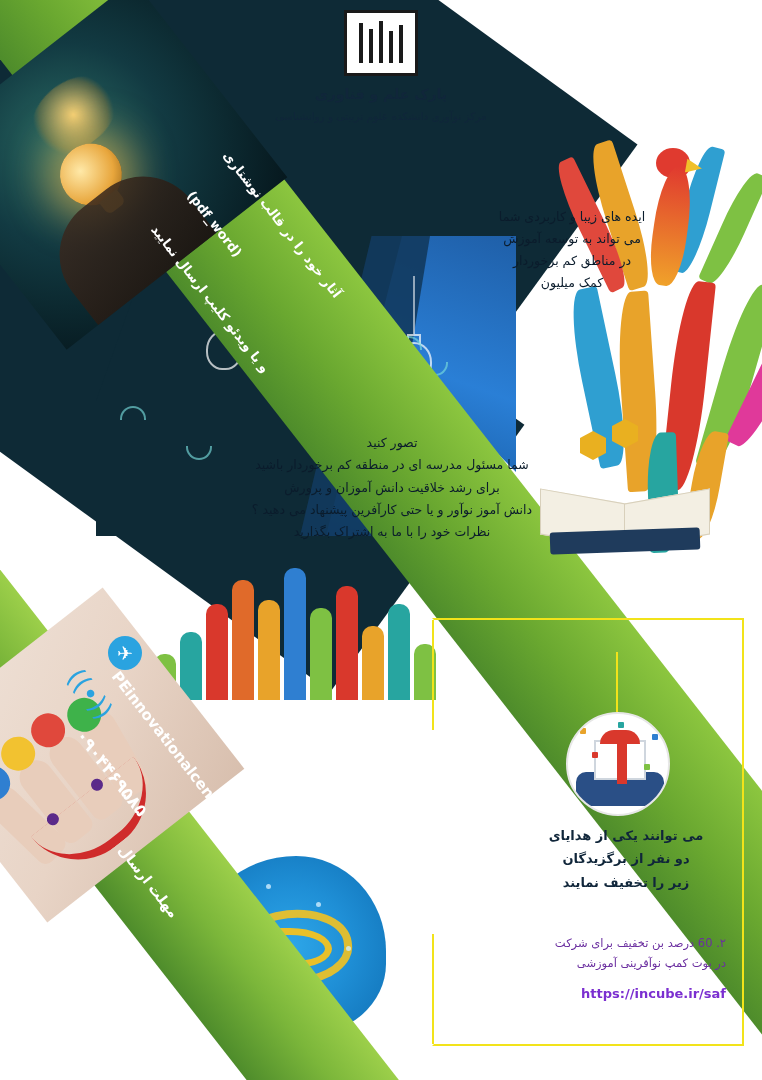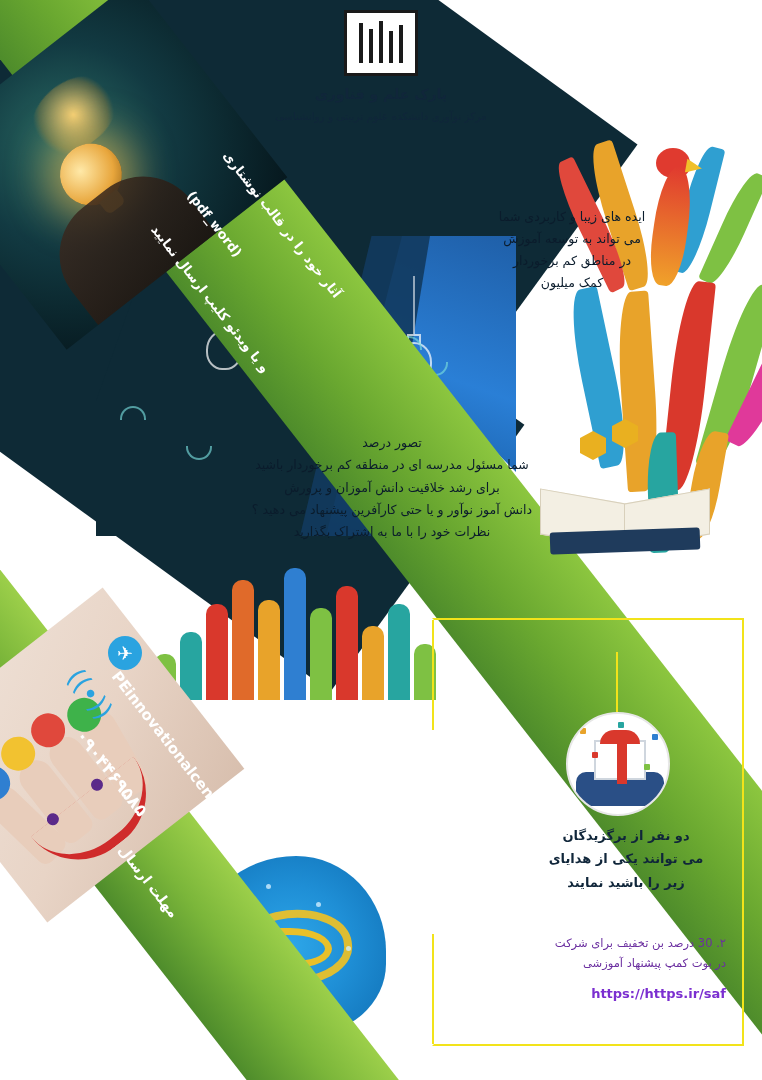--- a/index.html
+++ b/index.html
@@ -437,43 +437,43 @@
   <div class="t hdr-sub rtl">مرکز نوآوری دانشکده علوم تربیتی و روانشناسی</div>
 
   <div class="t intro rtl">
     <div>ایده های زیبا و کاربردی شما</div>
     <div>می تواند به توسعه آموزش</div>
     <div>در مناطق کم برخوردار</div>
     <div>کمک میلیون</div>
   </div>
 
   <div class="t mid-text rtl">
-    <div>تصور درصد</div>
+    <div>تصور کنید</div>
     <div>شما مسئول مدرسه ای در منطقه کم برخوردار باشید</div>
     <div>برای رشد خلاقیت دانش آموزان و پرورش</div>
     <div>دانش آموز نوآور و یا حتی کارآفرین پیشنهاد می دهید ؟</div>
     <div>نظرات خود را با ما به اشتراک بگذارید</div>
   </div>
 
   <div class="ribbon-text rt1 rtl">آثار خود را در قالب نوشتاری</div>
   <div class="ribbon-text rt2">(pdf_word)</div>
   <div class="ribbon-text rt3 rtl">و یا ویدئو کلیپ ارسال نمایید</div>
 
   <div class="ribbon-text rt4 rtl">با ما در ارتباط باشید</div>
   <div class="tg-icon">✈</div>
   <div class="wifi-icon">((•))</div>
   <div class="ribbon-text rt5">@PEinnovationalcenter</div>
   <div class="ribbon-text rt6">۰۹۰۴۴۶۹۵۸۵</div>
   <div class="ribbon-text rt7 rtl">مهلت ارسال</div>
   <div class="ribbon-text rt9 rtl">۲۴ اردیبهشت ماه</div>
 
   <div class="t prize-text rtl">
+    <div>می توانند یکی از هدایای</div>
     <div>دو نفر از برگزیدگان</div>
-    <div>می توانند یکی از هدایای</div>
-    <div>زیر را باشید نمایند</div>
+    <div>زیر را تخفیف نمایند</div>
   </div>
   <div class="t prize-2 rtl">
-    <div>۲.  30 درصد بن تخفیف برای شرکت</div>
-    <div>در بوت کمپ پیشنهاد آموزشی</div>
-  </div>
-  <div class="t link" dir="ltr" style="text-align:right;">https://https.ir/saf</div>
+    <div>۲.  60 درصد بن تخفیف برای شرکت</div>
+    <div>در بوت کمپ نوآفرینی آموزشی</div>
+  </div>
+  <div class="t link" dir="ltr" style="text-align:right;">https://incube.ir/saf</div>
 
 </div>
 
 </body></html>

